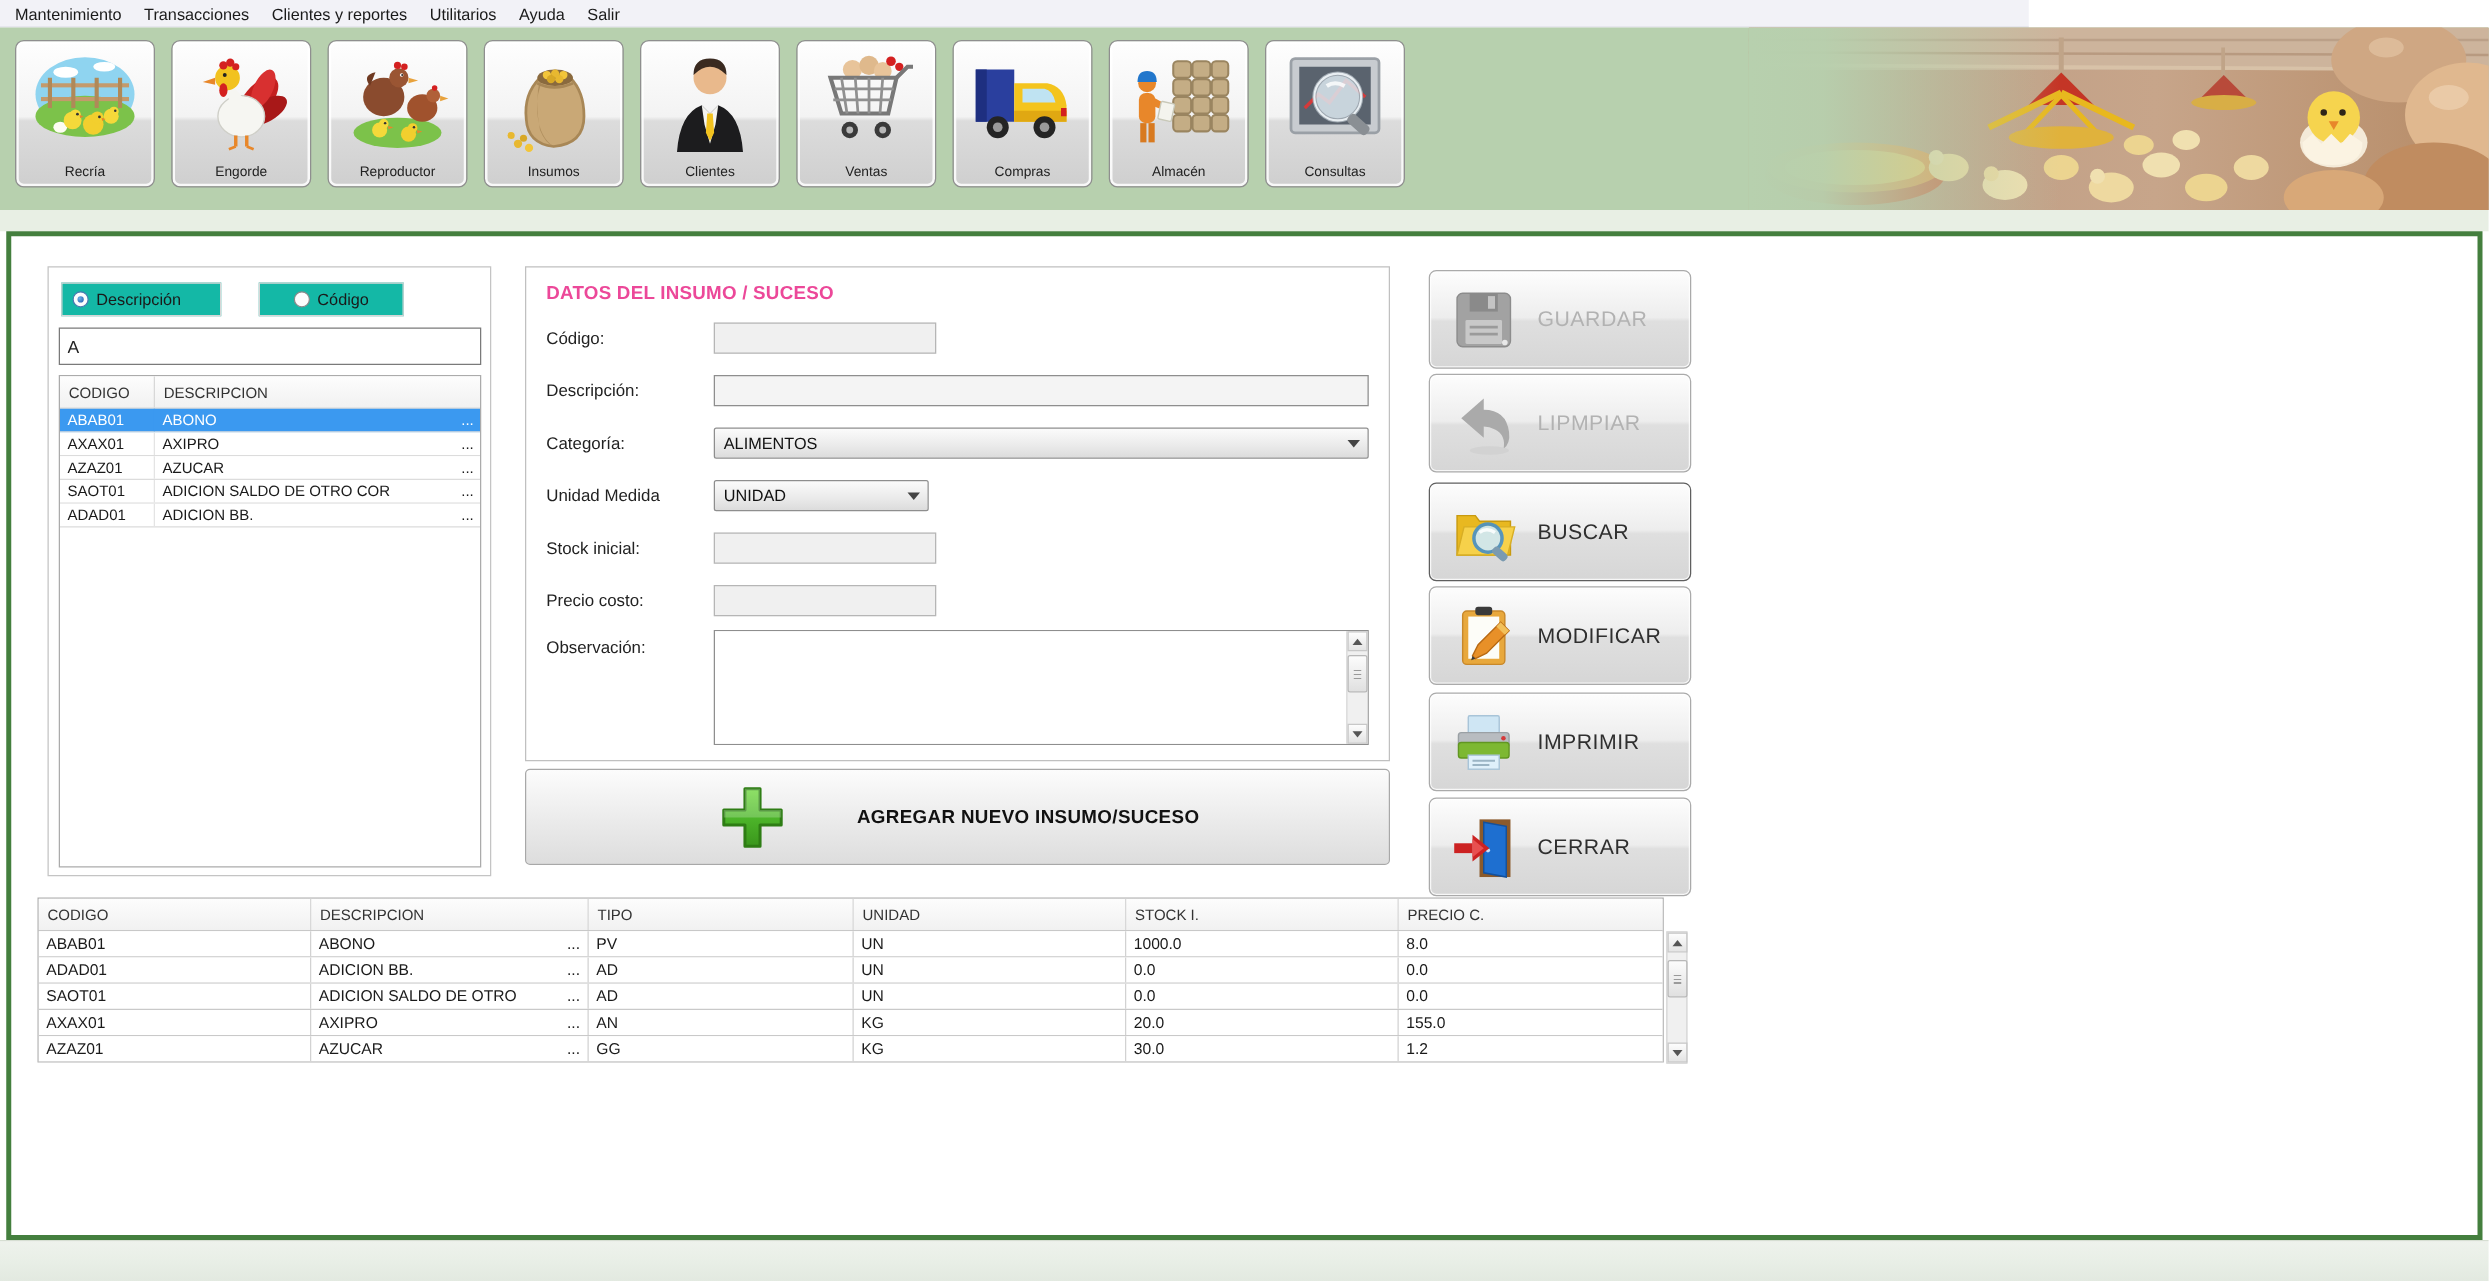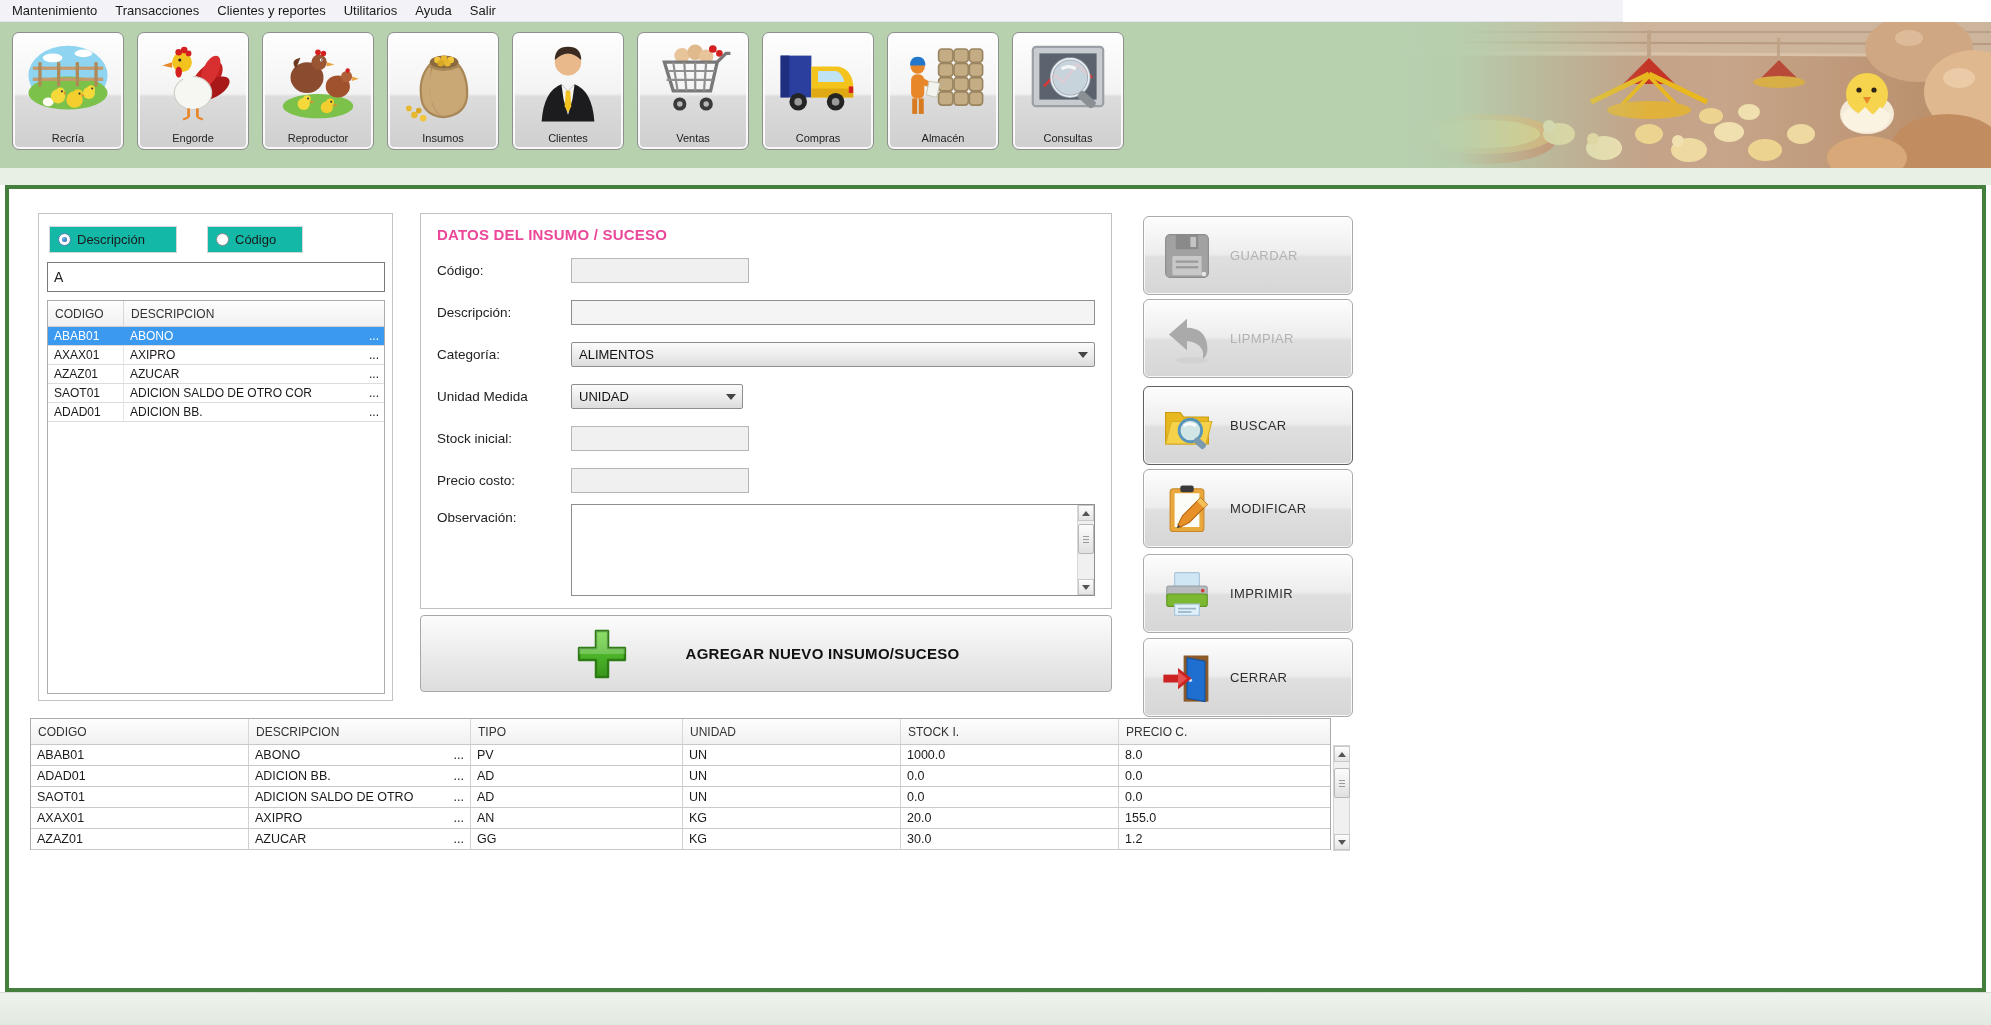--- a/index.html
+++ b/index.html
@@ -9,21 +9,21 @@
     font-family: "Liberation Sans", "DejaVu Sans", sans-serif;
     background: #ffffff;
     overflow: hidden;
     color: #1a1a1a;
   }
 
   
   .menubar {
     position:absolute; top:0; left:0; width:1623px; height:22px;
     background:#f2f2f7; border-bottom:1px solid #e2e2ea;
-    display:flex; align-items:center; padding-left:3px; font-size:13px;
+    display:flex; align-items:flex-start; padding-left:3px; font-size:13px;
   }
   .menu-item { padding:0 9px; height:22px; display:flex; align-items:center; cursor:default; }
 
   
   .toolbar {
     position:absolute; top:22px; left:0; width:1991px; height:146px;
     background:#b7d0ae;
   }
   .header-photo { position:absolute; top:0; right:0; width:592px; height:146px; }
   .tool-btn {
@@ -48,21 +48,21 @@
   
   .left-panel {
     position:absolute; left:29px; top:24px; width:355px; height:488px;
     border:1px solid #c4c4c4; background:#fff;
   }
   .radio-group {
     position:absolute; top:12px; height:27px; border:1px solid #d6d6d6; background:#14b8a6;
     display:flex; align-items:center; gap:6px; padding:0 8px; font-size:13px; cursor:pointer;
   }
   .rg-desc { left:10px; width:128px; }
-  .rg-cod  { left:168px; width:96px; }
+  .rg-cod  { left:168px; width:116px;justify-content:center; }
   .radio-dot { width:13px; height:13px; border-radius:50%; border:1px solid #8a8a8a; background:#fdfdfd; position:relative; }
   .radio-dot.on { border-color:#4a7ab0; }
   .radio-dot.on::after {
     content:""; position:absolute; left:3px; top:3px; width:5px; height:5px; border-radius:50%;
     background:radial-gradient(circle at 35% 35%, #6fb2e8, #1e56a8);
   }
   .search-input {
     position:absolute; left:8px; top:48px; width:338px; height:30px;
     border:1px solid #7a7a7a; font-size:14px; padding:0 6px; color:#222;
     font-family:"Liberation Sans", sans-serif; background:#fff;
@@ -116,21 +116,21 @@
 
   
   .abtn {
     position:absolute; left:1134px; width:210px; height:79px;
     border:1px solid #aaaaaa; border-radius:6px;
     background:linear-gradient(#fdfdfd,#ededed 48%,#dfdfdf 52%,#d6d6d6);
     box-shadow: inset 0 0 0 1px rgba(255,255,255,.8);
     display:flex; align-items:center; cursor:pointer;
   }
   .abtn .aicon { margin-left:16px; width:54px; height:54px; flex:none; }
-  .abtn .albl { margin-left:16px; font-size:13px; color:#2f2f2f; letter-spacing:.4px; }
+  .abtn .albl { margin-left:16px; font-size:17px; color:#2f2f2f; letter-spacing:.4px; }
   .abtn.disabled { cursor:default; }
   .abtn.disabled .albl { color:#b2b2b2; }
   .abtn.focus { border-color:#5f5f5f; }
 
   
   .grid { position:absolute; left:21px; top:529px; width:1301px; height:132px; border:1px solid #ababab; background:#fff; }
   .grid .ghdr { display:flex; height:26px; background:linear-gradient(#fdfdfd,#f1f1f1); border-bottom:1px solid #c8c8c8; }
   .grid .ghdr .gh { font-size:12px; color:#333; display:flex; align-items:center; padding-left:7px; border-right:1px solid #d8d8d8; }
   .grow { display:flex; height:21px; border-bottom:1px solid #c9c9c9; font-size:12.5px; background:#fff; }
   .grow .gc { display:flex; align-items:center; padding-left:6px; border-right:1px solid #d2d2d2; white-space:nowrap; overflow:hidden; }

